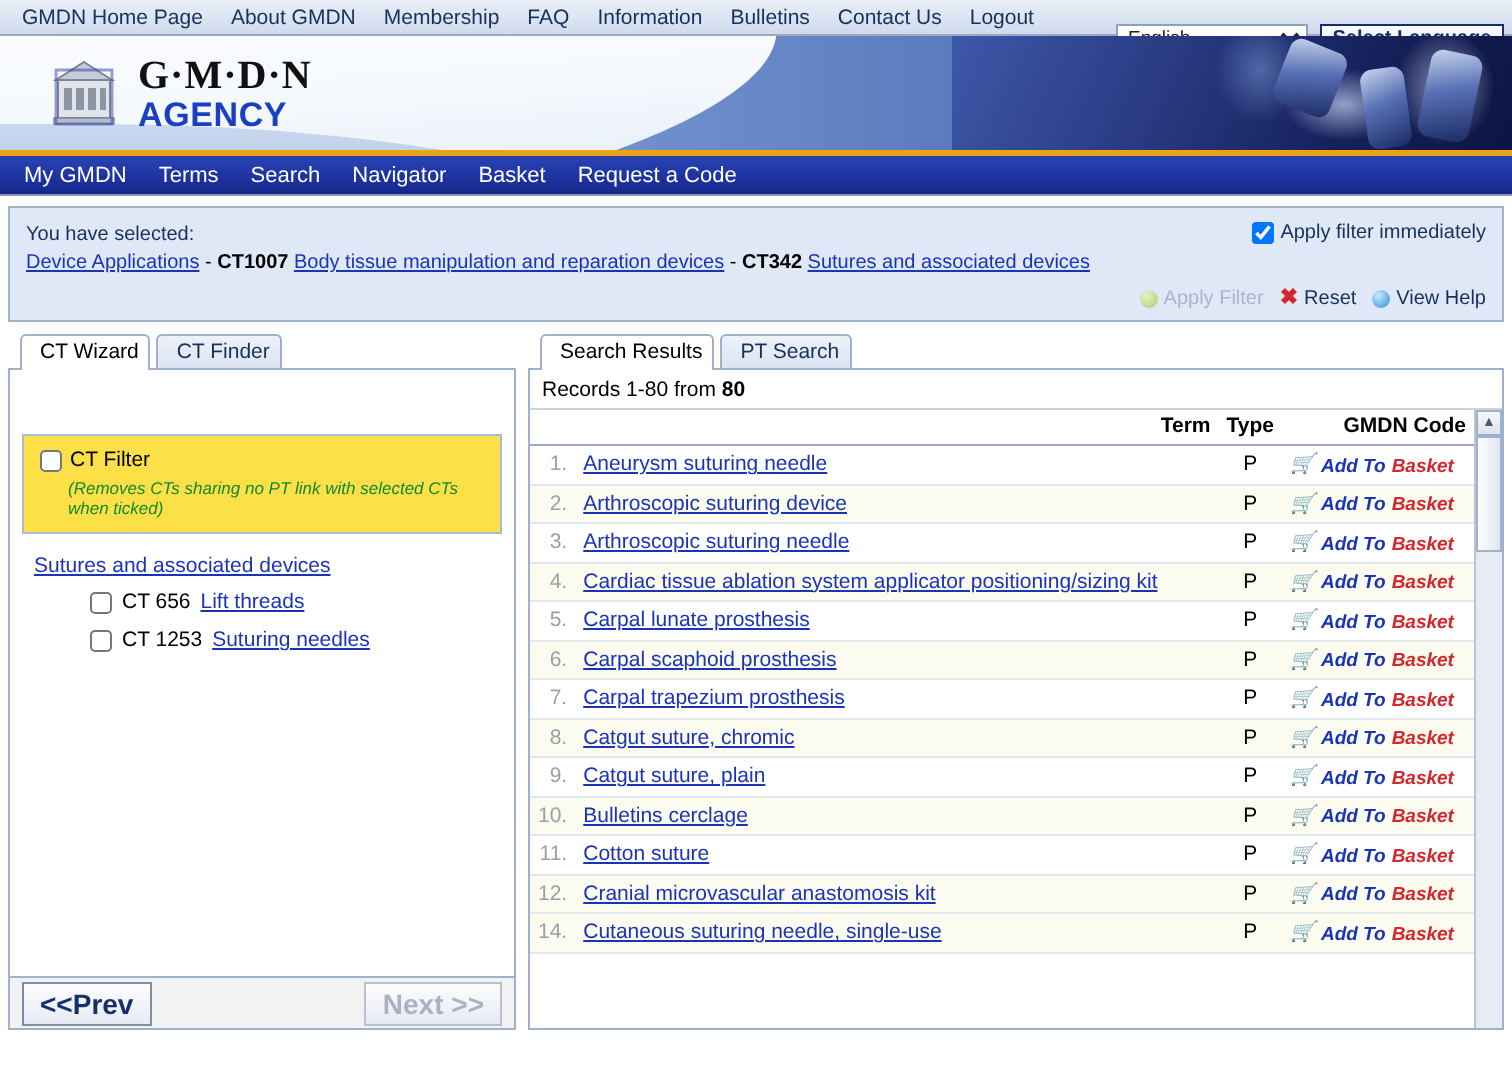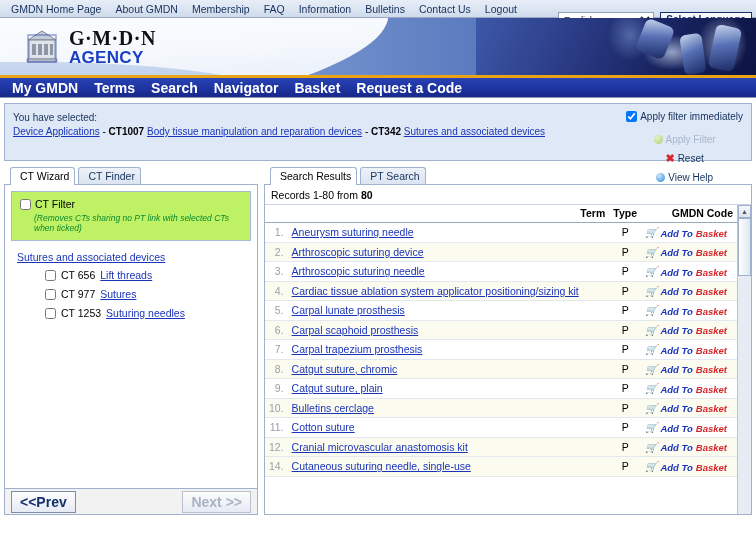--- a/index.html
+++ b/index.html
@@ -118,21 +118,21 @@
   
   #subnav {
     height: 20px;
     background: linear-gradient(to bottom, #2a44b4 0%, #1d33a0 55%, #17288a 100%);
     display: flex; align-items: center;
     padding-left: 4px;
     border-bottom: 1px solid #8c96ae;
   }
   #subnav .subnavlink {
     color: #ffffff;
-    font-size: 14px; font-weight: bold;
+    font-size: 11px; font-weight: normal;
     padding: 0 8px;
     text-decoration: none;
     cursor: pointer;
     white-space: nowrap;
   }
 
   
   #selection-panel {
     margin: 5px 4px 0 4px;
     height: 58px;
@@ -151,21 +151,21 @@
     position: absolute; right: 8px; top: 7px;
     text-align: right;
   }
   #apply-imm-row {
     display: flex; align-items: center; justify-content: flex-end;
     gap: 3px; font-size: 10px; color: #16325c;
   }
   #apply-imm-row input { width: 11px; height: 11px; margin: 0; }
   #filter-actions {
     display: flex; align-items: center; justify-content: flex-end;
-    gap: 8px; margin-top: 12px; font-size: 10px; flex-direction: column;
+    gap: 8px; margin-top: 22px; font-size: 10px;
   }
   .filter-action { display: flex; align-items: center; gap: 3px; cursor: pointer; }
   .filter-action.disabled { color: #a8b4c8; cursor: default; }
   .filter-action .lbl { color: #16325c; }
   .filter-action.disabled .lbl { color: #a9b6ca; }
   .ico-ball {
     width: 9px; height: 9px; border-radius: 50%;
     display: inline-block;
   }
   .ico-green { background: radial-gradient(circle at 35% 30%, #d8f08a, #7fbb1e 70%, #4c8a06); }
@@ -208,23 +208,24 @@
   #left-panel { width: 254px; display: flex; flex-direction: column; }
   #left-body {
     flex: 1;
     border: 1px solid #9fb1cd;
     background: #ffffff;
     padding: 6px;
     display: flex; flex-direction: column;
     overflow: hidden;
   }
   #ctfilter-box {
-    background: #bef264;
+    background: #fde047;
     border: 1px solid #a8bad4;
     padding: 6px 6px 7px 8px;
+    margin-top: 26px;
   }
   #ctfilter-row { display: flex; align-items: center; gap: 4px; font-size: 10.5px; }
   #ctfilter-row input { width: 11px; height: 11px; margin: 0; }
   #ctfilter-hint {
     font-size: 8.5px; font-style: italic; color: #0e8a2f;
     margin-top: 3px; margin-left: 14px;
   }
   #ct-tree { margin-top: 10px; padding-left: 6px; }
   #ct-tree-root {
     font-size: 10.5px; color: #1a34b8; text-decoration: underline; cursor: pointer;
@@ -434,25 +435,20 @@
 
       <div id="ct-tree">
         <span id="ct-tree-root">Sutures and associated devices</span>
 
         <label class="ct-item">
           <input type="checkbox" style="">
           <span class="ct-code">CT 656</span>
           <span class="ct-label">Lift threads</span>
         </label>
 
-        <label class="ct-item">
-          <input type="checkbox" style="">
-          <span class="ct-code">CT 977</span>
-          <span class="ct-label">Sutures</span>
-        </label>
 
         <label class="ct-item">
           <input type="checkbox" style="">
           <span class="ct-code">CT 1253</span>
           <span class="ct-label">Suturing needles</span>
         </label>
       </div>
     </div>
     <div id="left-footer">
       <button class="navbtn">&lt;&lt;Prev</button>

